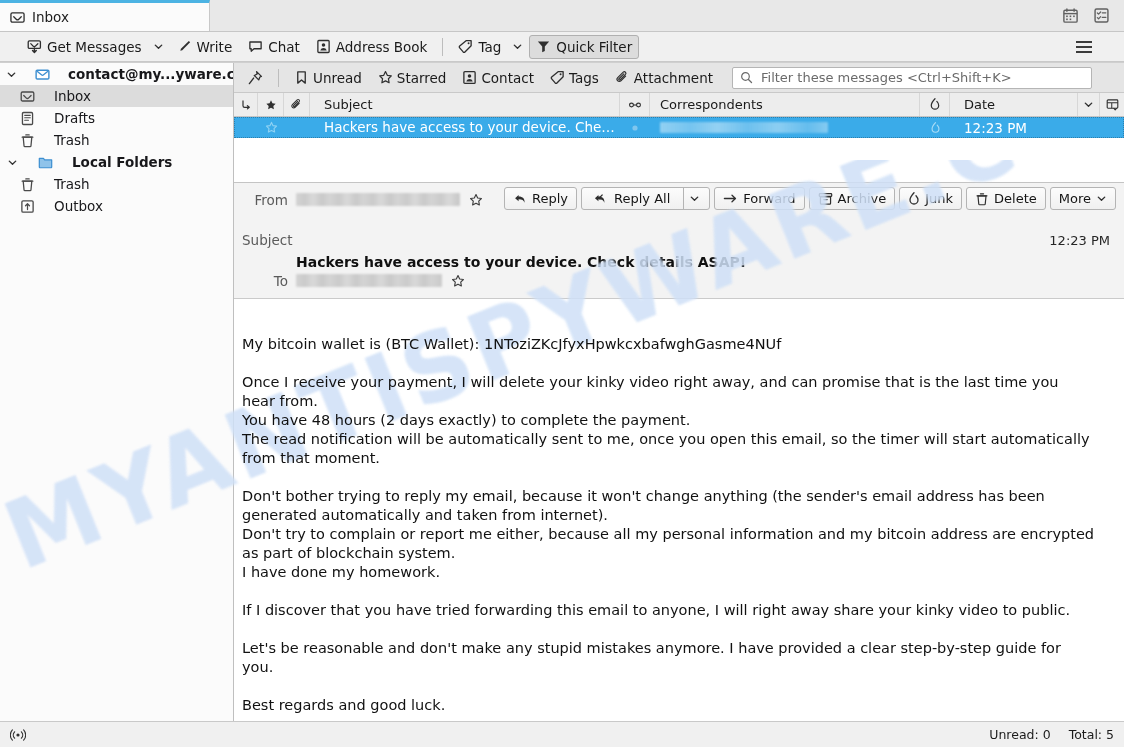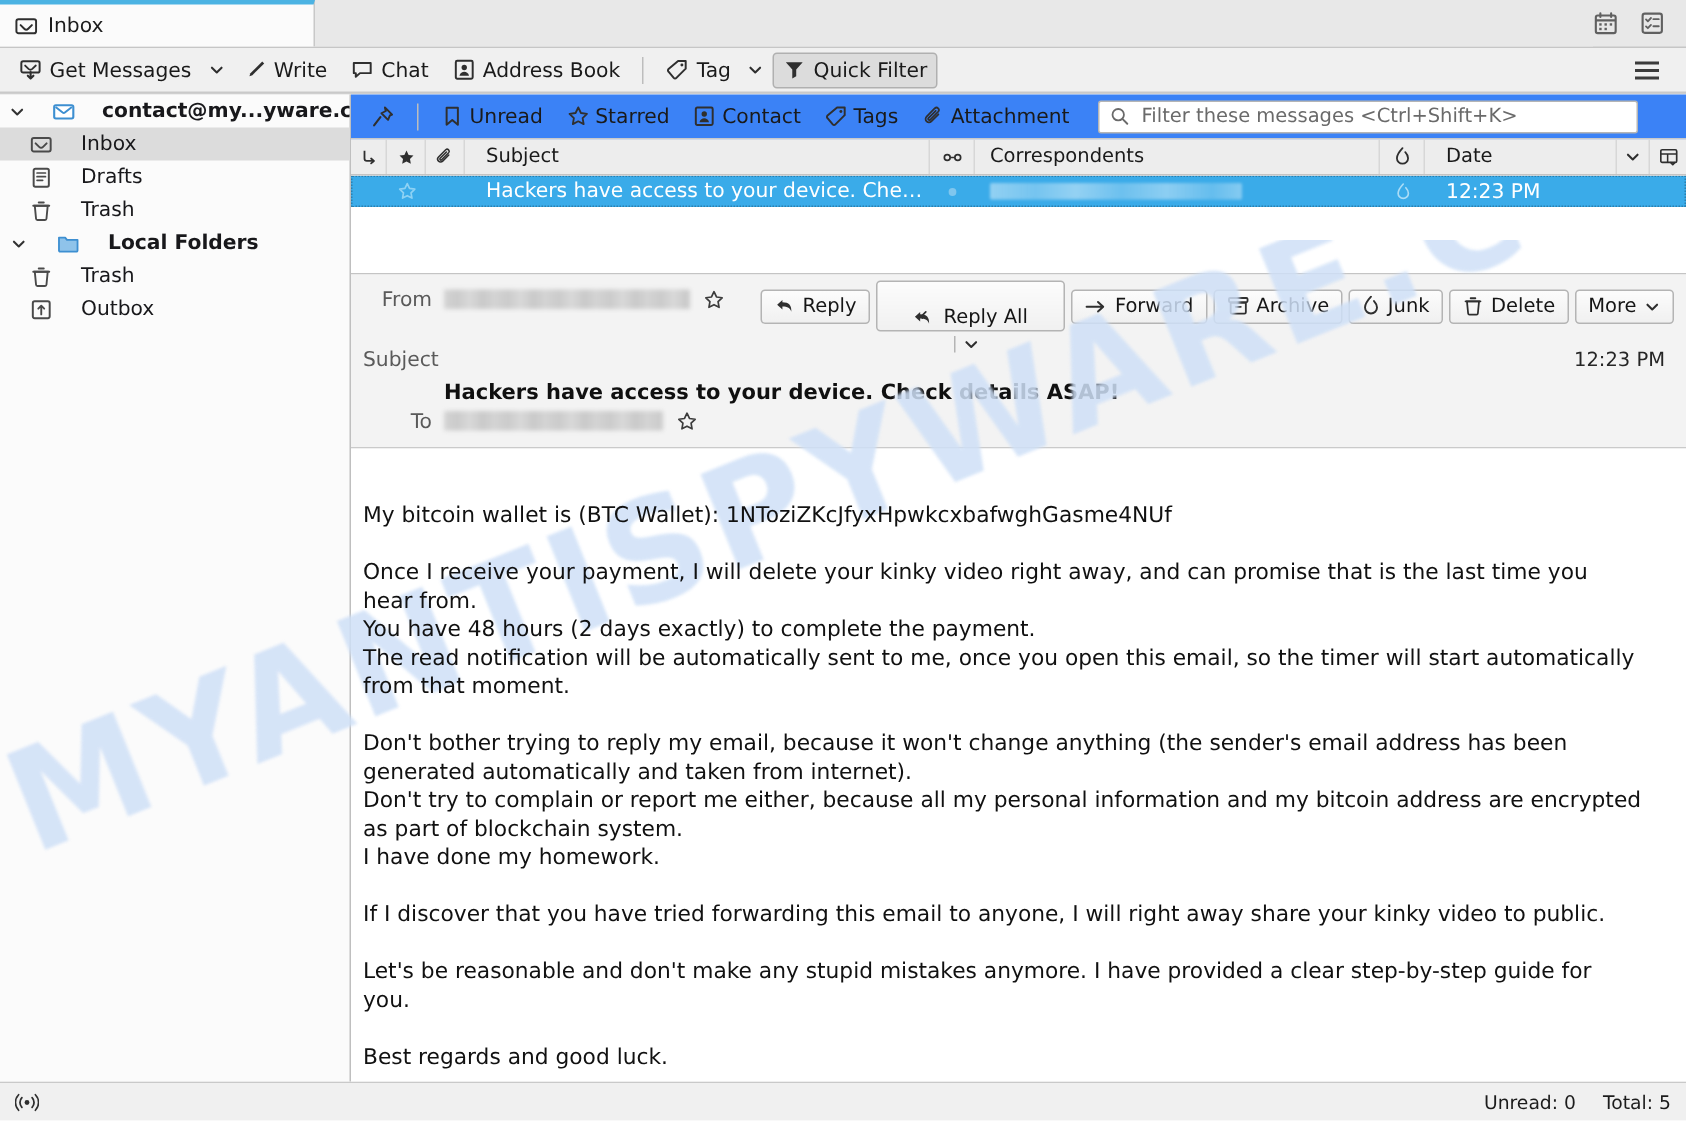--- a/index.html
+++ b/index.html
@@ -45,21 +45,21 @@
     padding: 0 14px 0 0;
   }
   .tabbar-right .ic { opacity: .78; }
 
   
   .toolbar {
     height: 30px;
     background: #f0f0f0;
     border-bottom: 1px solid #c9c9c9;
     display: flex; align-items: center;
-    padding: 0 6px;
+    padding: 0 20px;
     gap: 2px;
   }
   .tbtn {
     display: flex; align-items: center; gap: 5px;
     padding: 2px 6px;
     height: 24px;
     border: 1px solid transparent;
     border-radius: 2px;
     font-size: 13.5px;
     color: #1a1a1a;
@@ -123,21 +123,21 @@
   .rightpane {
     flex: 1;
     display: flex; flex-direction: column;
     min-width: 0; min-height: 0;
     background: #fff;
   }
 
   
   .qfbar {
     height: 30px;
-    background: #3b82f6;
+    background: #e5e5e5;
     border-bottom: 1px solid #c9c9c9;
     display: flex; align-items: center;
     padding: 0 6px;
     gap: 2px;
   }
   .qfbtn {
     display: flex; align-items: center; gap: 4px;
     padding: 2px 6px; height: 23px;
     font-size: 13.5px; color: #1a1a1a;
     border: 1px solid transparent; border-radius: 2px;
@@ -260,21 +260,21 @@
   }
   .abtn {
     display: flex; align-items: center; gap: 5px;
     height: 23px; padding: 0 8px;
     background: linear-gradient(#fcfcfc,#f0f0f0);
     border: 1px solid #b4b4b4;
     border-radius: 3px;
     font-size: 13px; color: #151515;
     white-space: nowrap;
   }
-  .abtn.group { padding: 16px; border-radius: 3px; display:flex;flex-direction:column; }
+  .abtn.group { padding: 4px; border-radius: 3px; display:flex; }
   .abtn.group > .seg {
     display:flex; align-items:center; gap:5px;
     padding: 0 8px; height: 21px;
   }
   .abtn.group > .seg + .seg {
     border-left: 1px solid #b4b4b4; padding: 0 5px;
   }
 
   
   .msgbodywrap {

